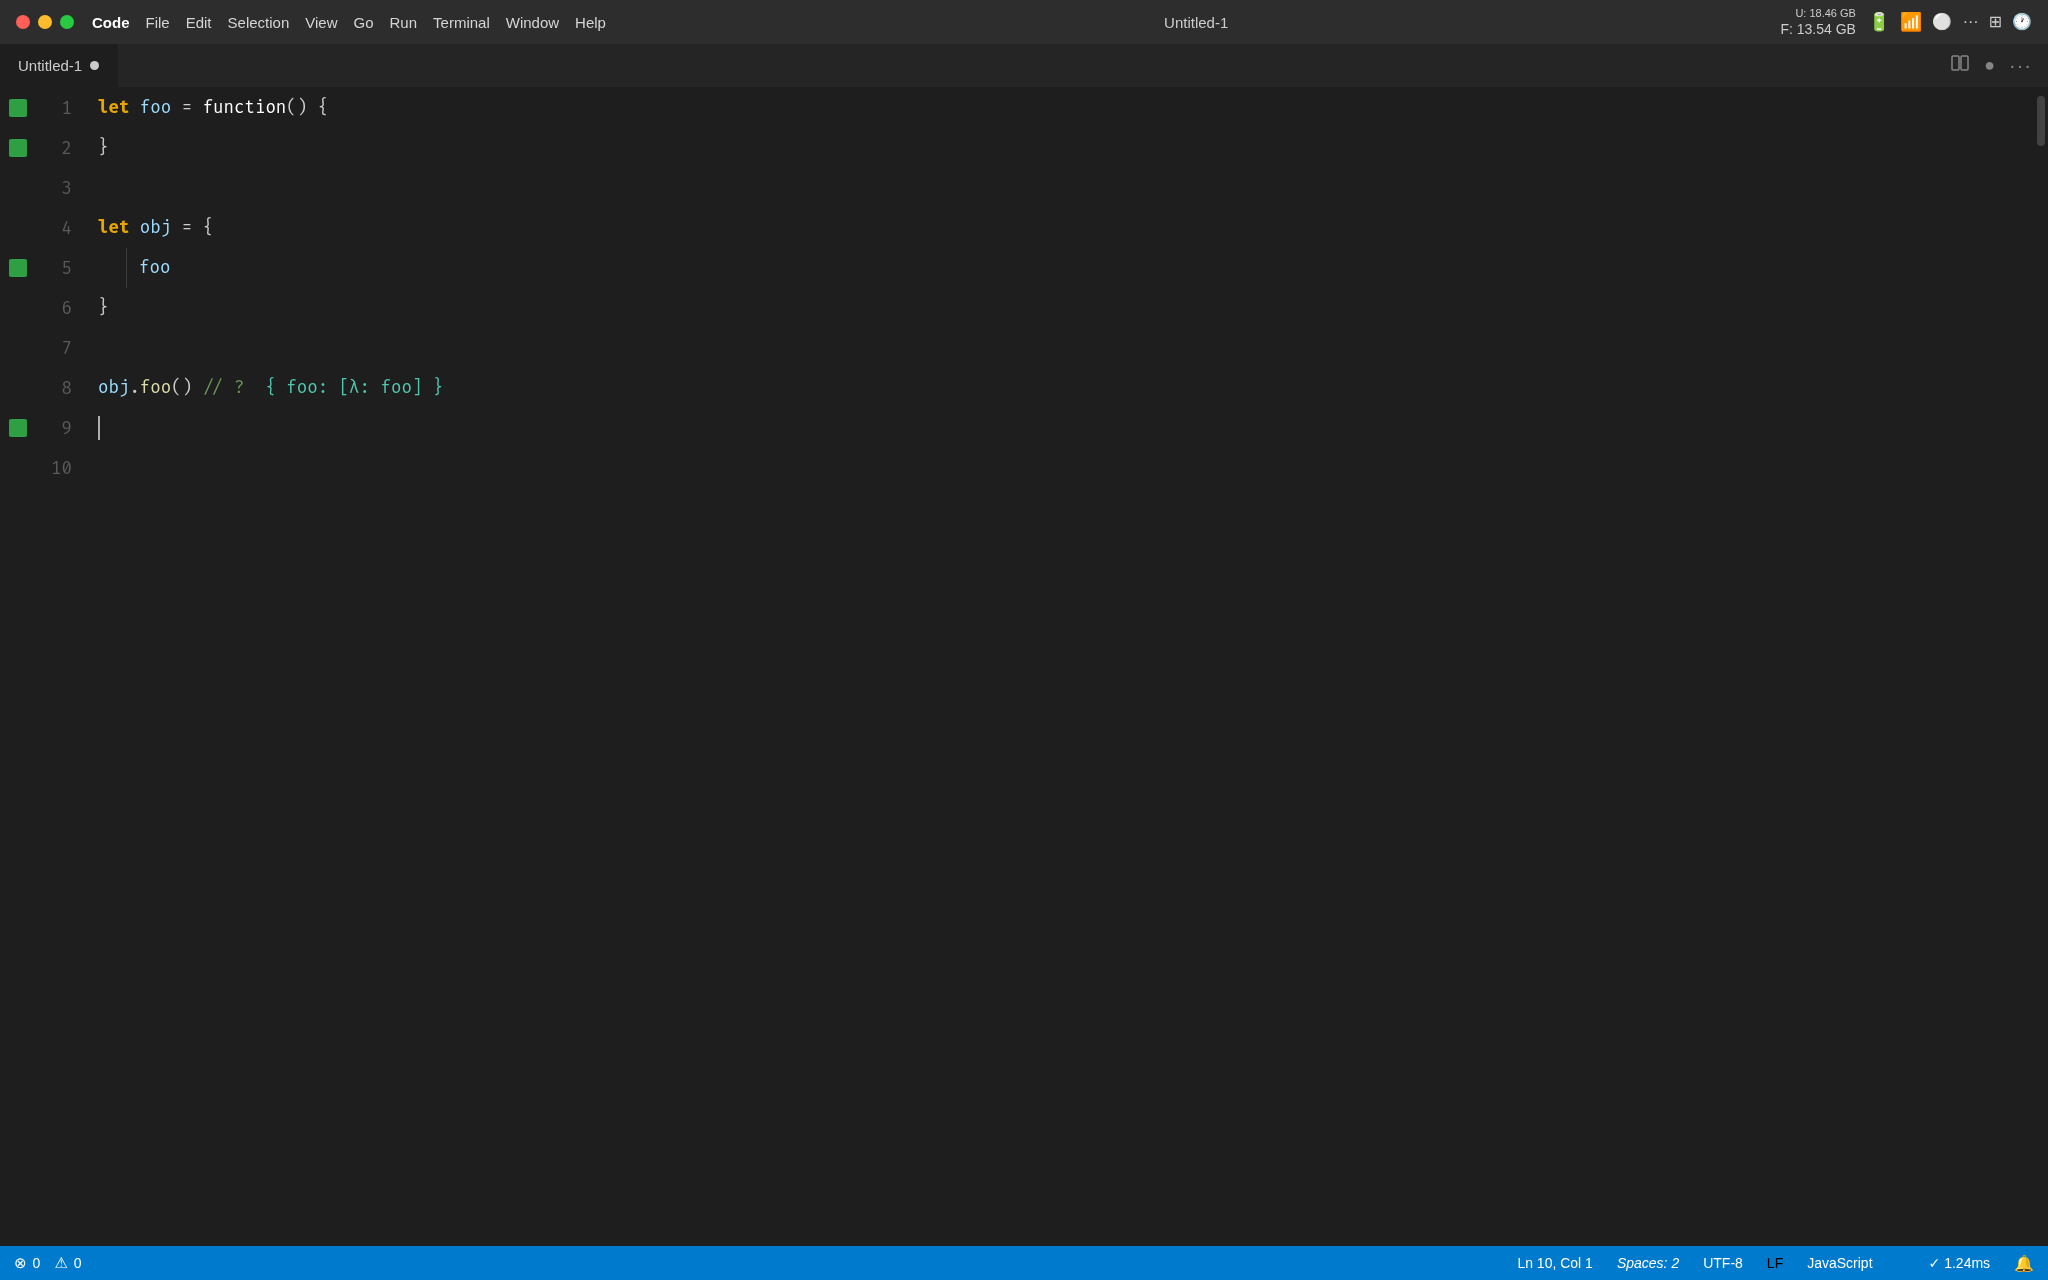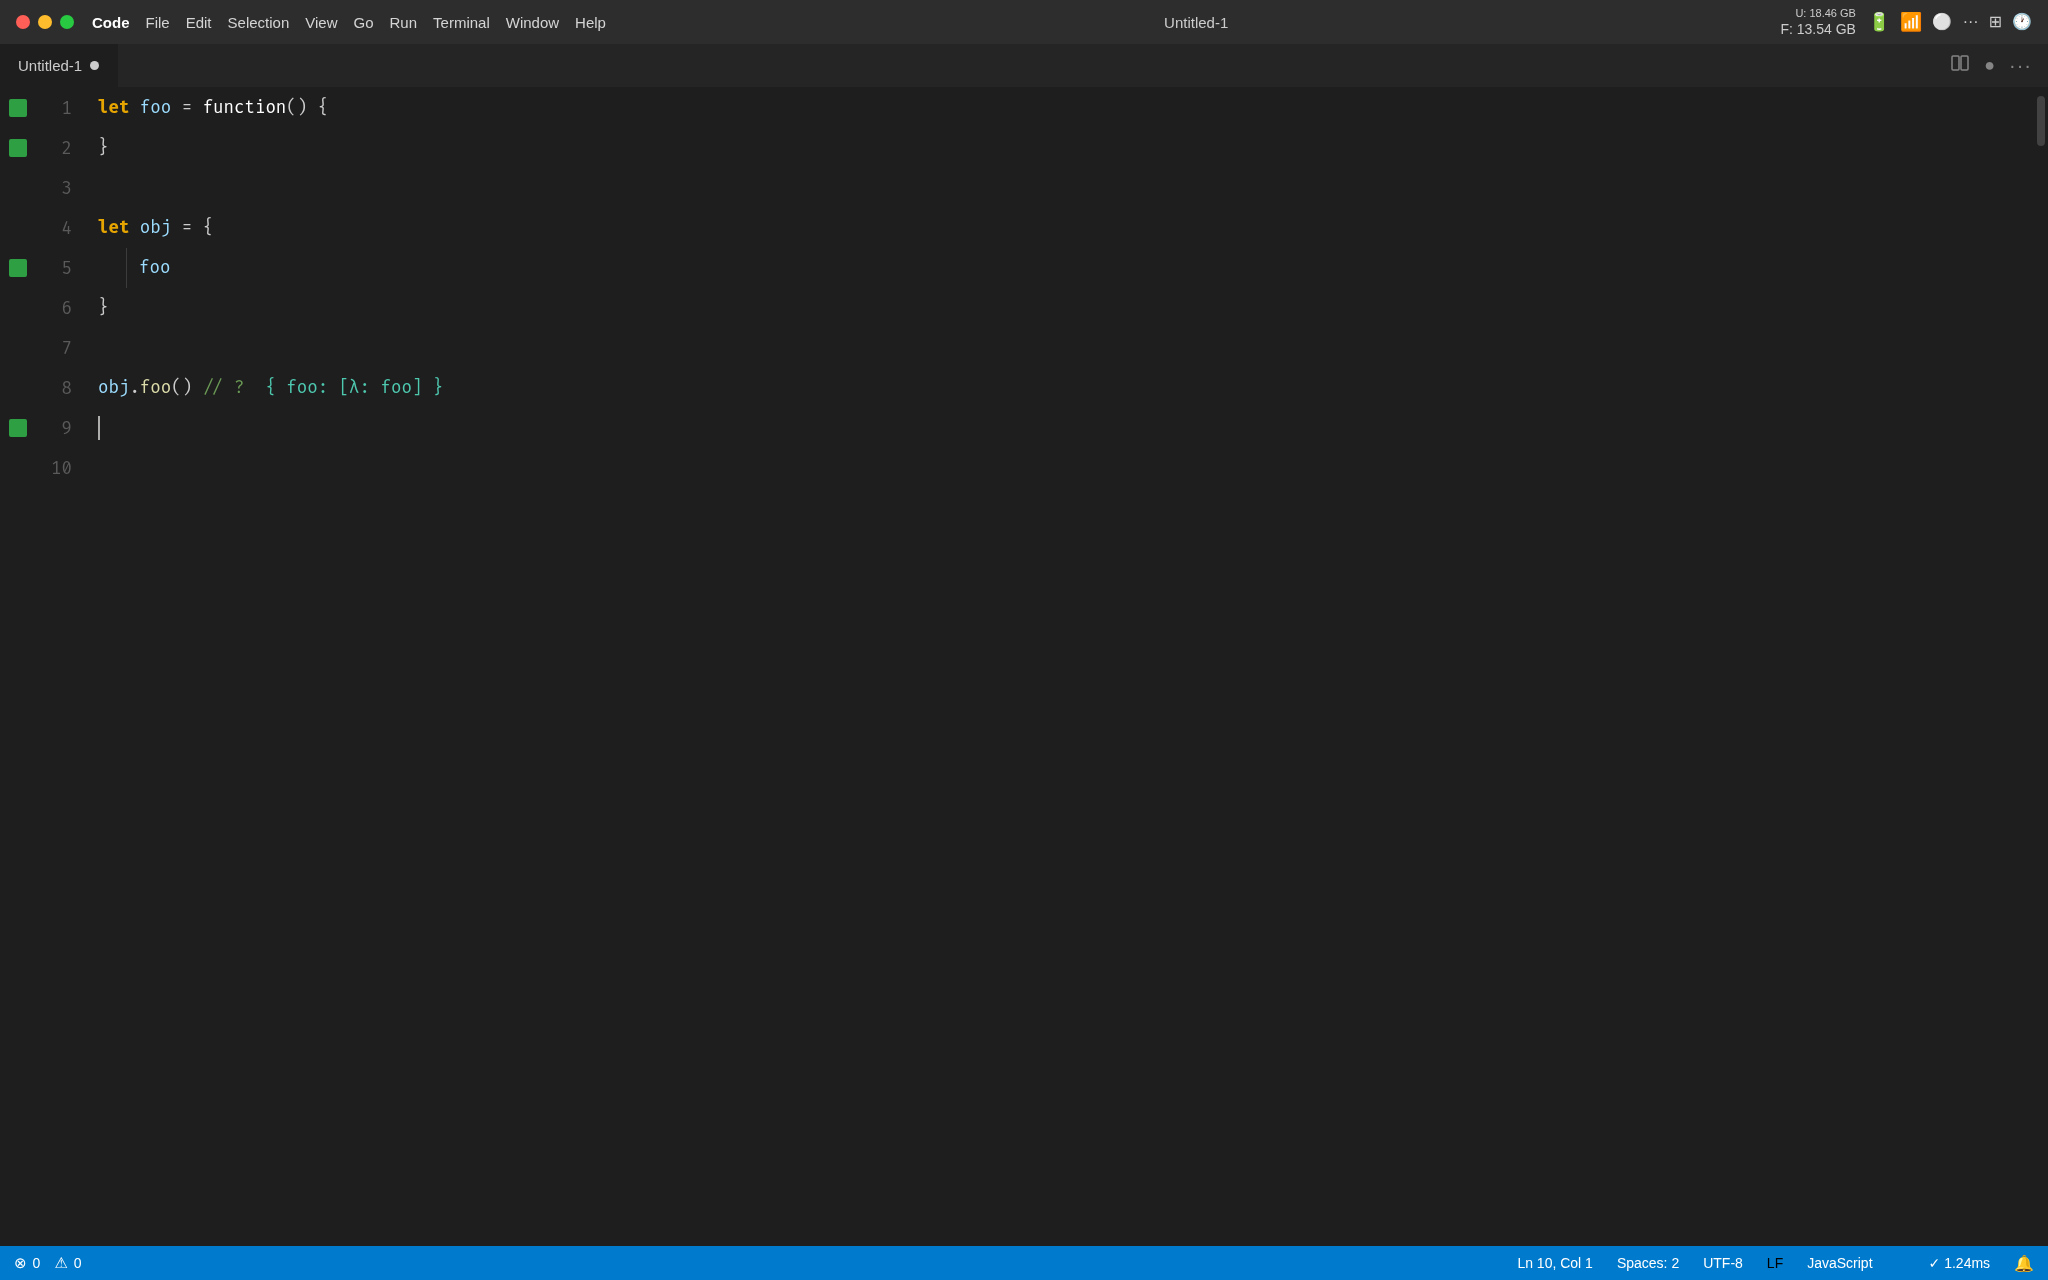--- a/index.html
+++ b/index.html
@@ -347,20 +347,20 @@
 
   <div style="display:flex;align-items:center;gap:6px;">
     <span style="font-size:15px;color:#fff;">⊗</span>
     <span style="font-size:14px;color:#fff;">0</span>
     <span style="font-size:15px;color:#fff;margin-left:8px;">⚠</span>
     <span style="font-size:14px;color:#fff;">0</span>
   </div>
 
   <div style="margin-left:auto;display:flex;align-items:center;gap:24px;">
     <span style="font-size:14px;color:#fff;">Ln 10, Col 1</span>
-    <span style="font-size:14px;color:#fff;">Spaces: 2</span>
+    <span style="font-size:14px;color:#fff;font-style:italic;">Spaces: 2</span>
     <span style="font-size:14px;color:#fff;">UTF-8</span>
     <span style="font-size:14px;color:#000000;">LF</span>
     <span style="font-size:14px;color:#fff;">JavaScript</span>
     <span style="font-size:14px;color:#fff;margin-left:32px;">✓ 1.24ms</span>
     <span style="font-size:16px;color:#fff;">🔔</span>
   </div>
 </div>
 
 </body></html>

